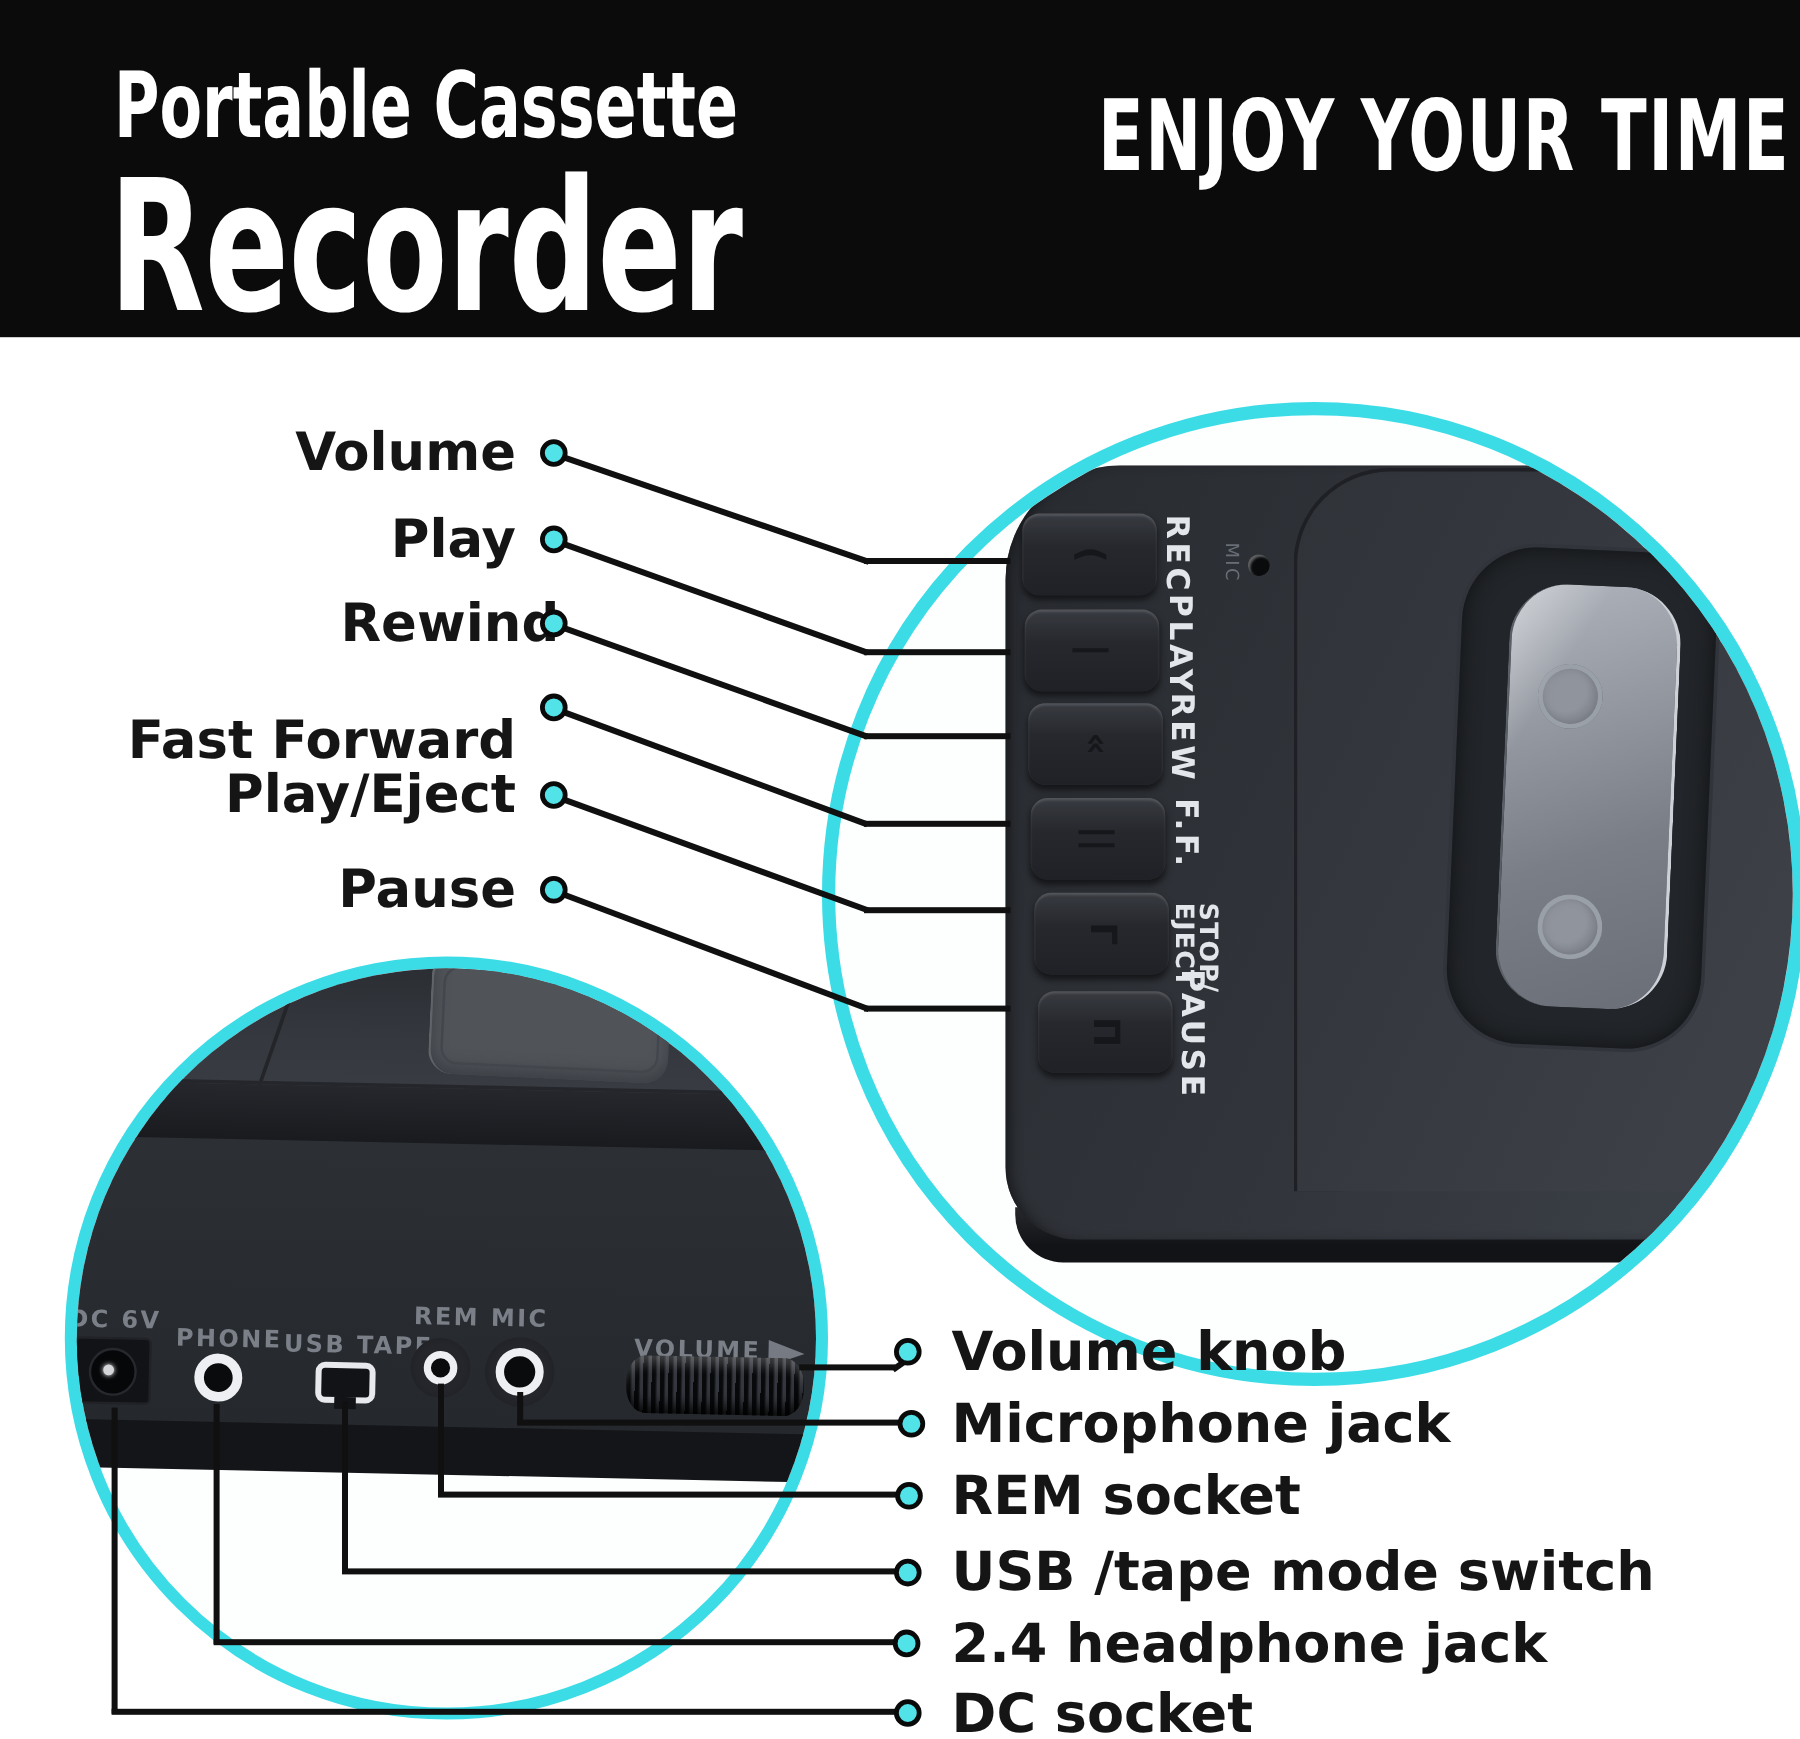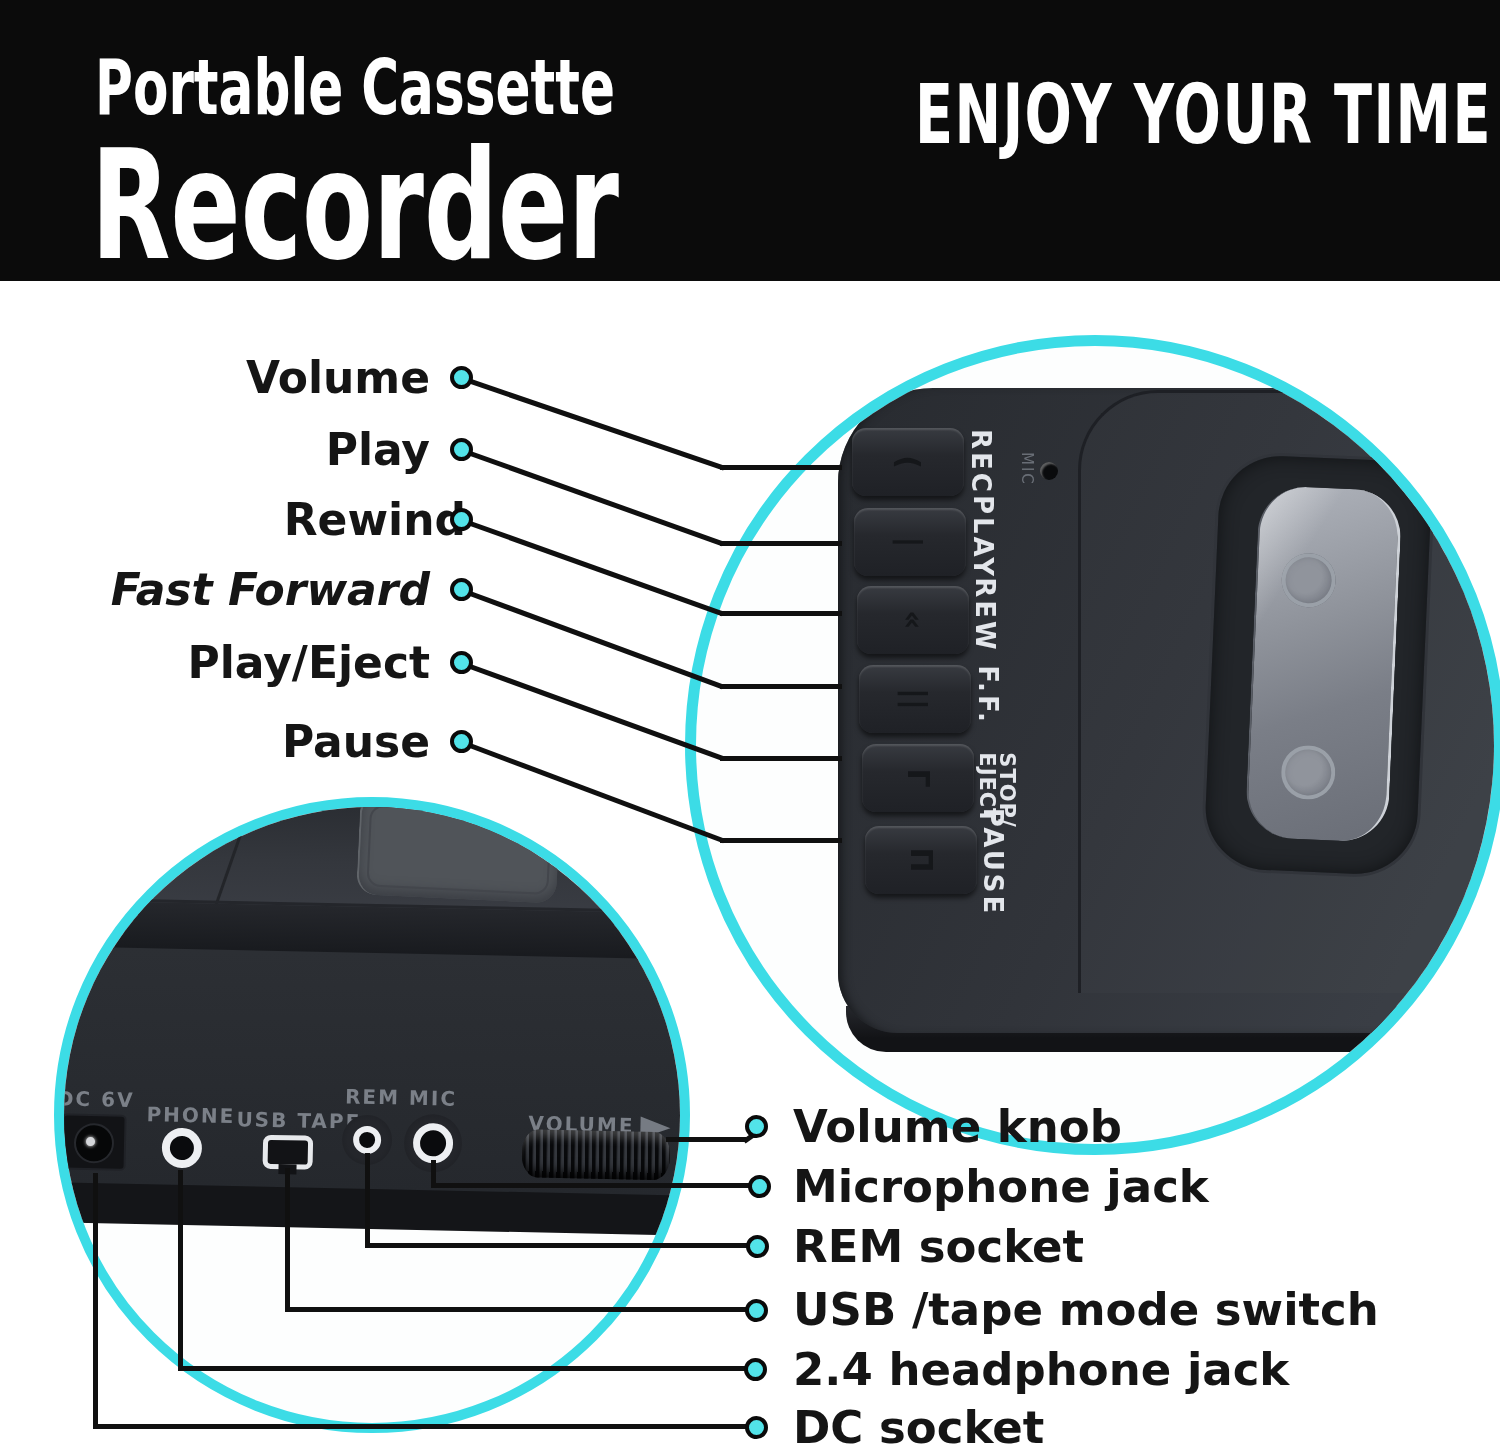--- a/index.html
+++ b/index.html
@@ -186,21 +186,21 @@
         <div class="jack" style="left:340px;top:306px;width:58px;height:58px;background:radial-gradient(circle,#24262b 0 55%,#1b1d21);"></div>
         <div class="jack ring" style="left:349px;top:315px;width:40px;height:40px;border-width:7px;"></div>
         <div class="wheel"></div>
       </div>
     </div>
   </div>
 
   <div class="llab" style="top:352px;">Volume</div>
   <div class="llab" style="top:424px;">Play</div>
   <div class="llab" style="top:494px;padding-left:36px;">Rewind</div>
-  <div class="llab" style="top:564px;font-style:italic;">Fast Forward</div>
+  <div class="llab" style="top:592px;">Fast Forward</div>
   <div class="llab" style="top:637px;">Play/Eject</div>
   <div class="llab" style="top:716px;">Pause</div>
 
   <div class="ln" style="left:462px;top:376px;width:277px;transform:rotate(18.9deg);"></div>
   <div class="ln" style="left:462px;top:448px;width:277px;transform:rotate(19.7deg);"></div>
   <div class="ln" style="left:462px;top:518px;width:277px;transform:rotate(19.7deg);"></div>
   <div class="ln" style="left:462px;top:588px;width:278px;transform:rotate(20.3deg);"></div>
   <div class="ln" style="left:462px;top:661px;width:278px;transform:rotate(20.0deg);"></div>
   <div class="ln" style="left:462px;top:740px;width:280px;transform:rotate(20.6deg);"></div>
   <div class="ln" style="left:720px;top:465px;width:122px;"></div>

